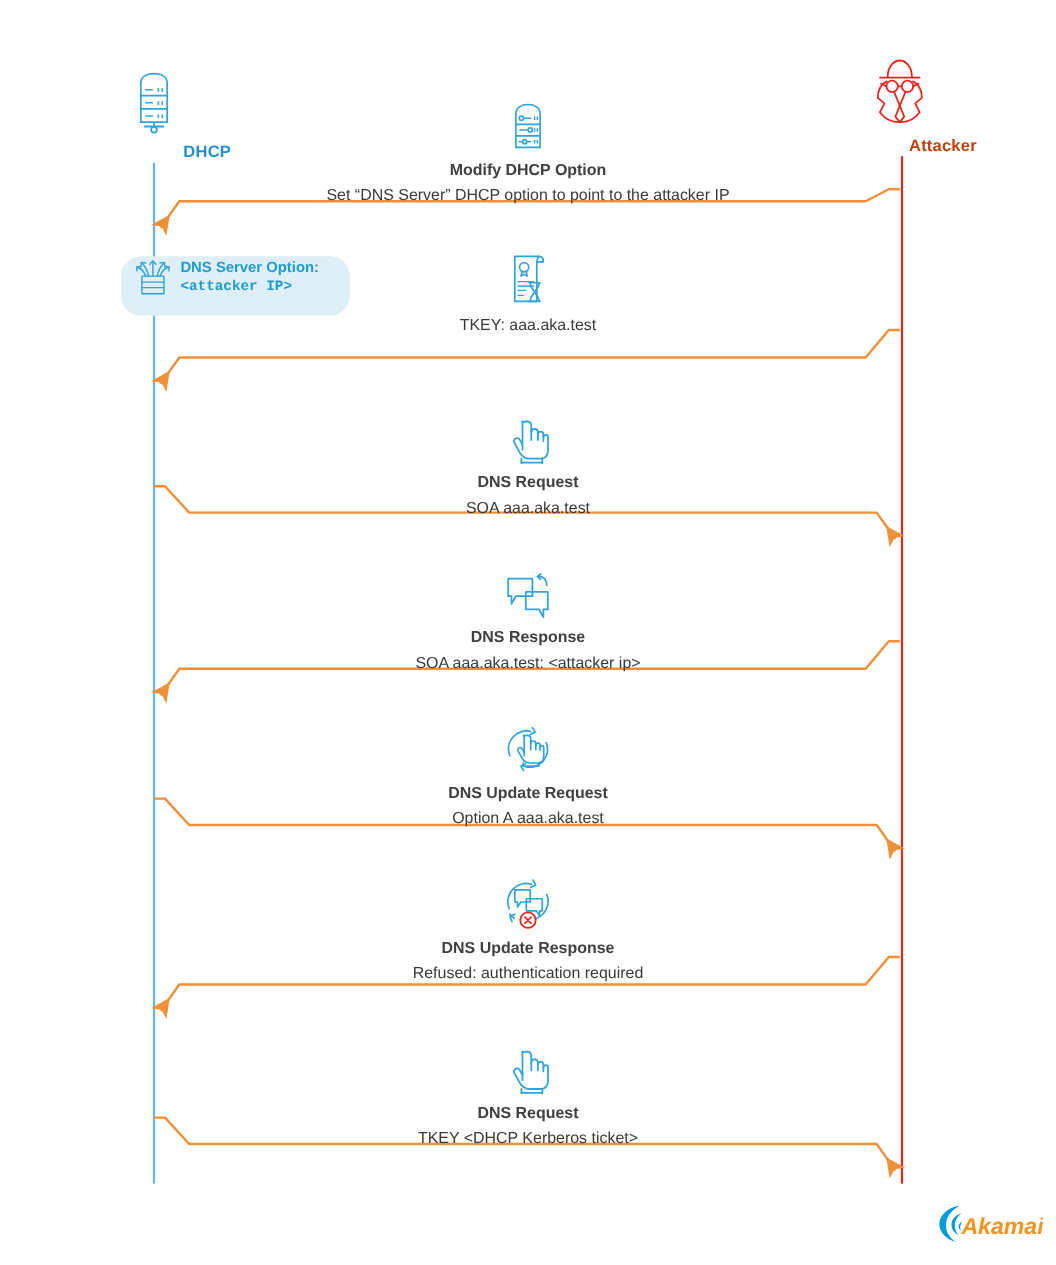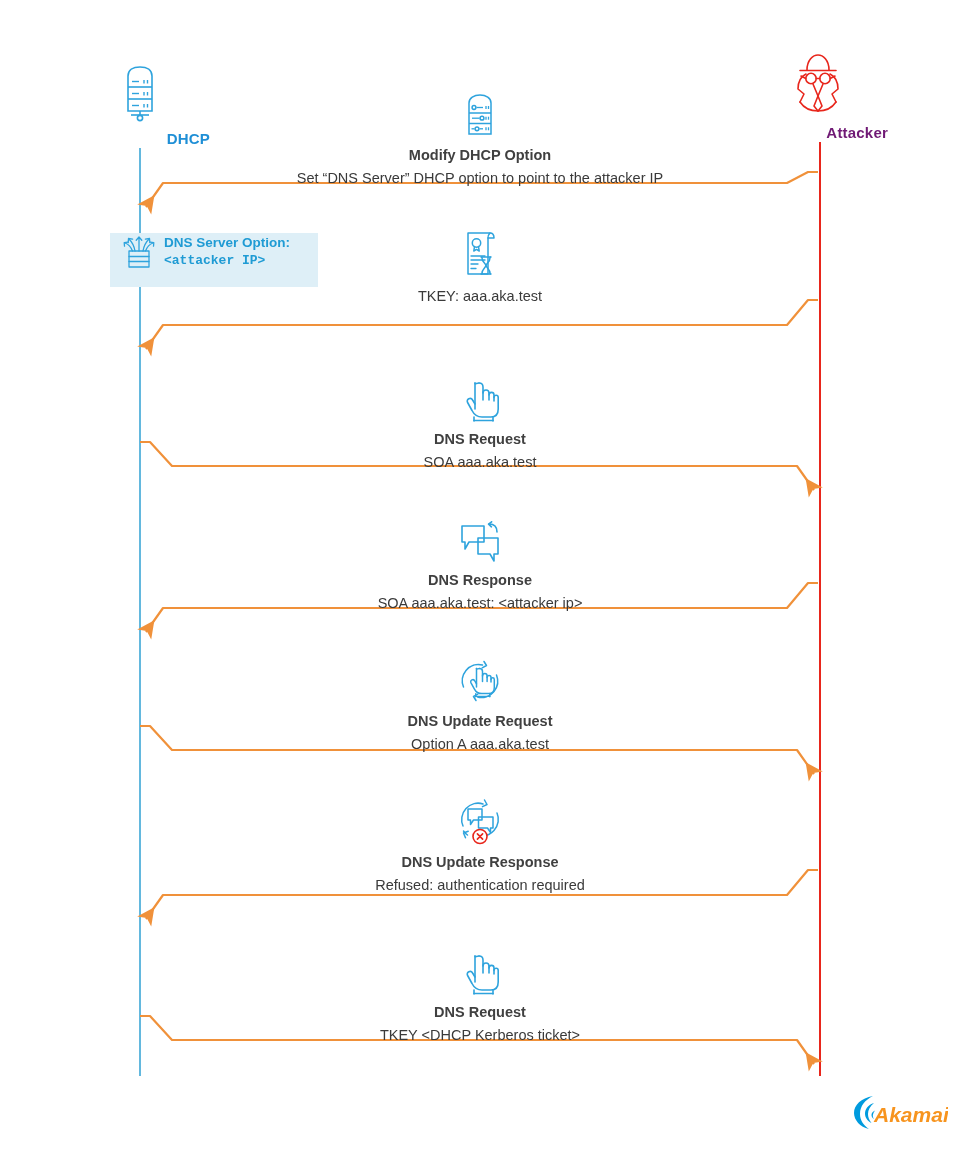--- a/index.html
+++ b/index.html
@@ -34,21 +34,21 @@
   }
   .actor .actor-label {
     margin-top: 6px;
     font-size: 15px;
     font-weight: bold;
     letter-spacing: 0.2px;
   }
   #actor-dhcp { left: 70px; top: 58px; }
   #actor-dhcp .actor-label { color: #1f8fd6; }
   #actor-attacker { left: 748px; top: 52px; }
-  #actor-attacker .actor-label { color: #701a75; }
+  #actor-attacker .actor-label { color: #c2410c; }
 
   
   .lifeline {
     position: absolute;
     width: 2px;
   }
   #lifeline-dhcp {
     left: 139px;
     top: 148px;
     height: 928px;
@@ -101,20 +101,21 @@
     position: absolute;
     left: 110px;
     top: 233px;
     width: 208px;
     height: 54px;
     background: #deeff7;
     display: flex;
     align-items: center;
     padding: 0 6px 16px 12px;
     box-sizing: border-box;
+    border-radius: 18px;
   }
   #note-dns-option .note-icon {
     flex: 0 0 auto;
     margin-right: 8px;
     display: flex;
     align-items: center;
   }
   #note-dns-option .note-text {
     color: #1f9bd4;
     font-size: 13.5px;

